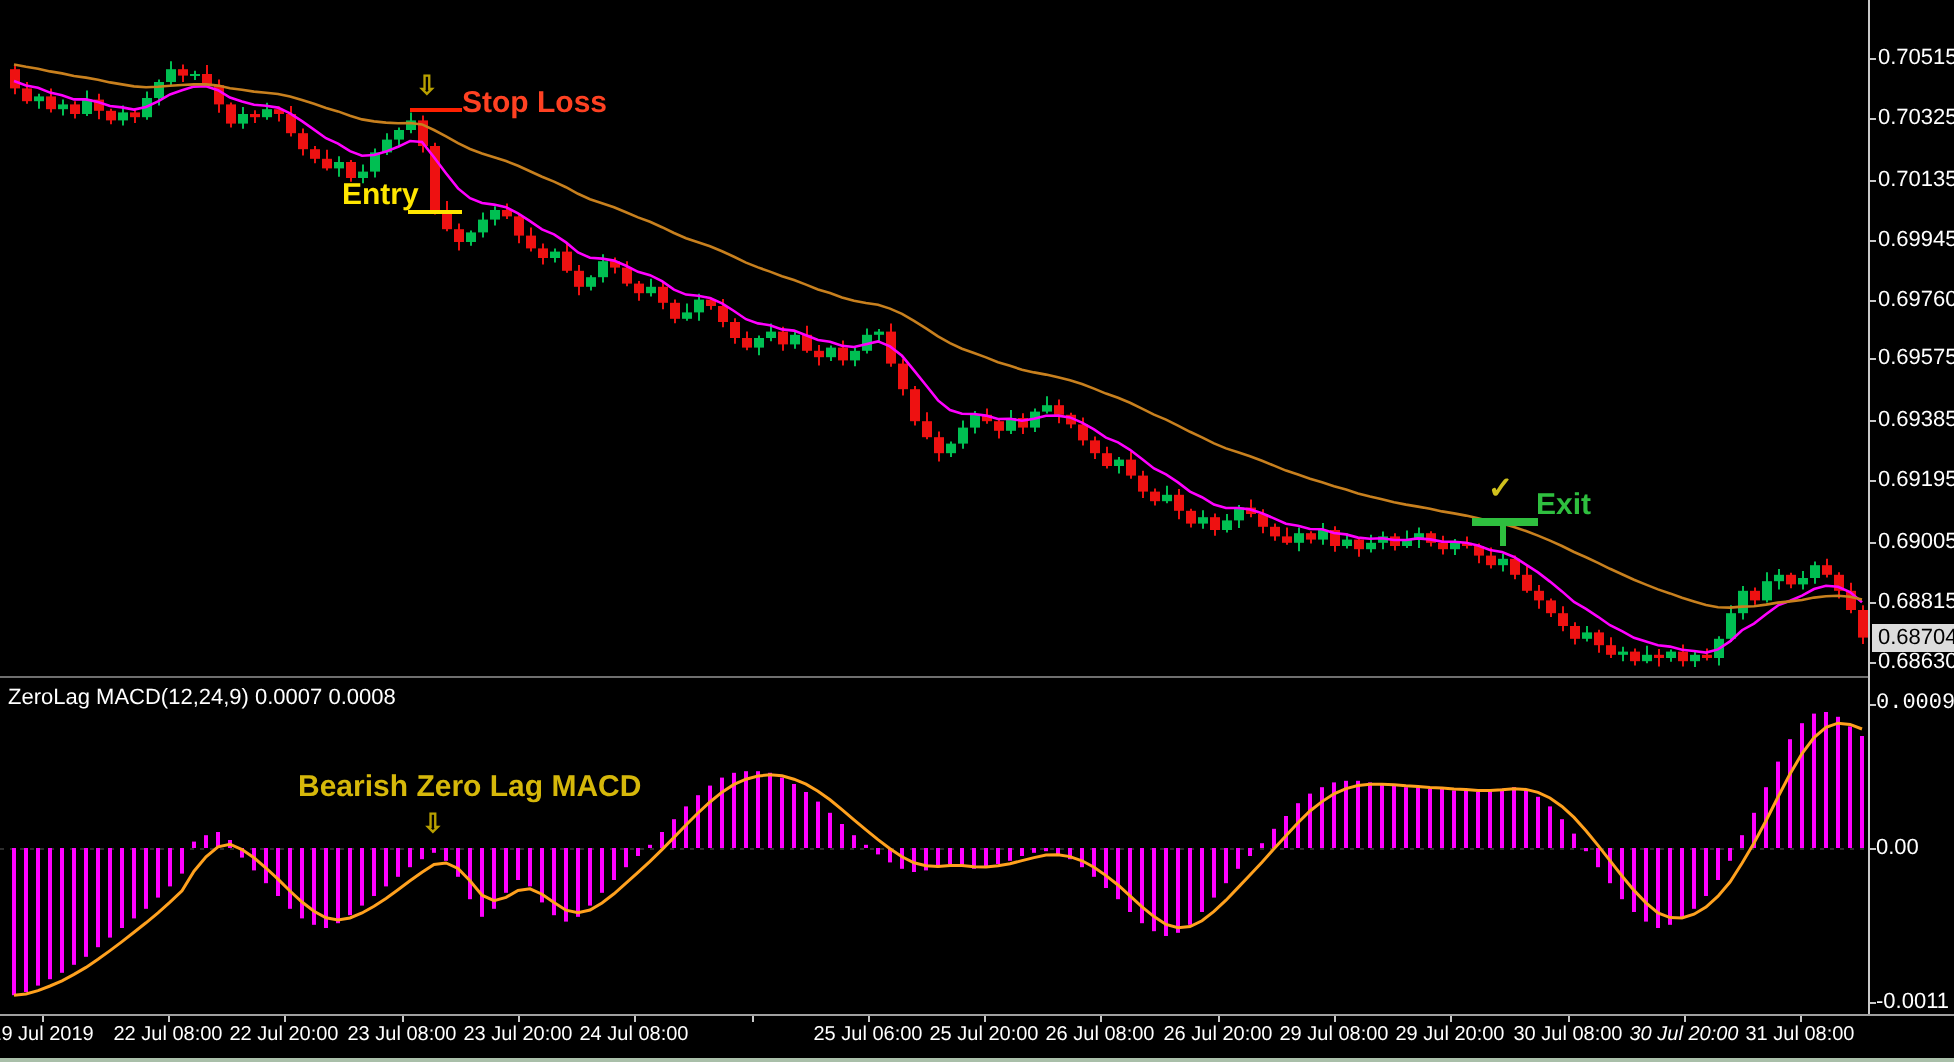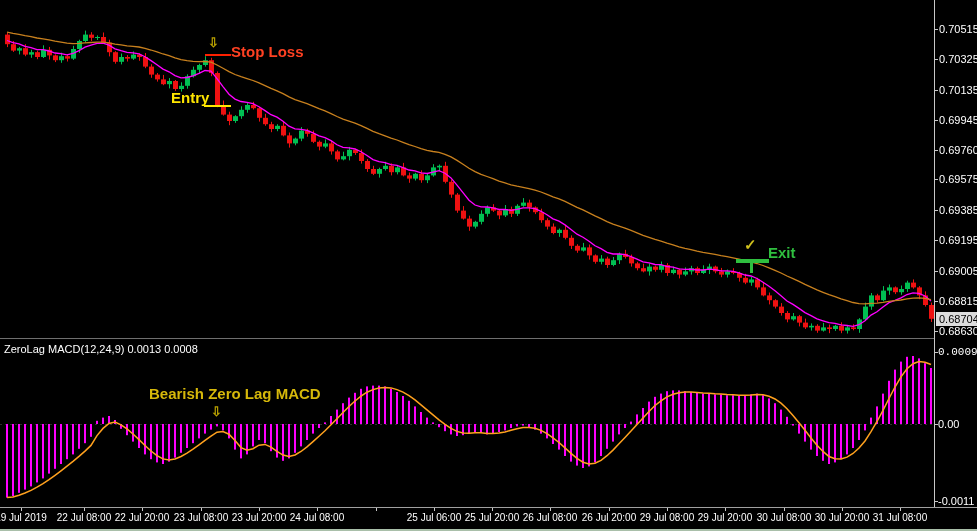--- a/index.html
+++ b/index.html
@@ -506,21 +506,21 @@
       <rect x="894" y="27.6" width="2" height="54.4" fill="#ff00ff"></rect>
       <rect x="900" y="19.6" width="2" height="62.4" fill="#ff00ff"></rect>
       <rect x="906" y="14.8" width="2" height="67.2" fill="#ff00ff"></rect>
       <rect x="912" y="14.0" width="2" height="68.0" fill="#ff00ff"></rect>
       <rect x="918" y="16.4" width="2" height="65.6" fill="#ff00ff"></rect>
       <rect x="924" y="21.2" width="2" height="60.8" fill="#ff00ff"></rect>
       <rect x="930" y="26.0" width="2" height="56.0" fill="#ff00ff"></rect>
       <path d="M7 155.6L13 155.0L19 153.3L25 151.0L31 148.4L37 145.2L43 141.7L49 137.6L55 133.3L61 128.8L67 124.1L73 119.4L79 114.4L85 109.1L91 103.4L97 93.6L103 86.4L109 81.4L115 80.1L121 82.8L127 86.9L133 92.0L139 97.6L145 103.5L151 109.0L157 113.6L163 116.9L169 118.0L175 117.0L181 114.5L187 111.1L193 107.2L199 102.9L205 98.4L211 94.1L217 90.2L223 89.5L229 92.2L235 98.4L241 105.6L247 108.3L253 106.7L259 103.2L265 102.4L271 105.1L277 109.3L283 113.1L289 114.4L295 113.0L301 109.5L307 104.9L313 99.6L319 94.2L325 88.7L331 82.8L337 76.7L343 70.5L349 64.5L355 59.0L361 54.1L367 50.2L373 47.6L379 46.0L385 45.4L391 45.9L397 47.6L403 50.1L409 53.6L415 57.9L421 62.8L427 67.9L433 72.9L439 77.8L445 82.4L451 86.4L457 89.4L463 90.9L469 91.2L475 90.7L481 90.8L487 91.4L493 91.5L499 90.9L505 89.9L511 88.3L517 86.8L523 85.5L529 85.4L535 86.3L541 88.4L547 91.6L553 95.8L559 100.5L565 105.9L571 111.4L577 116.3L583 120.2L589 121.9L595 121.3L601 118.4L607 113.7L613 108.1L619 101.8L625 95.5L631 89.1L637 82.4L643 75.9L649 69.4L655 63.5L661 58.8L667 54.9L673 52.3L679 50.8L685 50.1L691 50.1L697 50.4L703 50.9L709 51.2L715 51.7L721 52.0L727 52.5L733 52.8L739 53.3L745 53.2L751 52.9L757 52.4L763 52.7L769 54.2L775 57.0L781 61.2L787 66.7L793 73.4L799 80.7L805 88.3L811 96.0L817 103.2L823 109.4L829 114.5L835 116.8L841 117.0L847 115.1L853 111.5L859 106.1L865 99.0L871 89.6L877 79.5L883 68.4L889 56.5L895 45.0L901 34.8L907 26.8L913 21.7L919 19.6L925 20.2L931 22.5" stroke="#ffa11e" fill="none" stroke-width="1.5"></path>
     </svg>
 
-  <div class="ov ind-title">ZeroLag MACD(12,24,9) 0.0013 0.0008</div>
+  <div class="ov ind-title">ZeroLag MACD(12,24,9) 0.0007 0.0008</div>
 
   <div class="ov sep-main"></div>
   <div class="ov axis-line-v"></div>
   <div class="ov sep-axis"></div>
   <div class="ov bottom-edge"></div>
 
   <div id="price-axis"></div>
   <div id="macd-axis"></div>
   <div id="time-axis"></div>
 
@@ -590,16 +590,16 @@
     <div class="ov time-label" style="left: 521px; top: 512px; width: 58px;">26 Jul 08:00</div>
     <div class="ov time-tick" style="left: 609px;"></div>
     <div class="ov time-label" style="left: 580px; top: 512px; width: 58px;">26 Jul 20:00</div>
     <div class="ov time-tick" style="left: 667px;"></div>
     <div class="ov time-label" style="left: 638px; top: 512px; width: 58px;">29 Jul 08:00</div>
     <div class="ov time-tick" style="left: 725px;"></div>
     <div class="ov time-label" style="left: 696px; top: 512px; width: 58px;">29 Jul 20:00</div>
     <div class="ov time-tick" style="left: 784px;"></div>
     <div class="ov time-label" style="left: 755px; top: 512px; width: 58px;">30 Jul 08:00</div>
     <div class="ov time-tick" style="left: 842px;"></div>
-    <div class="ov time-label" style="left: 813px; top: 512px; width: 58px;">30 Jul 20:00</div>
+    <div class="ov time-label" style="left: 813px; top: 512px; width: 58px; font-style: italic;">30 Jul 20:00</div>
     <div class="ov time-tick" style="left: 900px;"></div>
     <div class="ov time-label" style="left: 871px; top: 512px; width: 58px;">31 Jul 08:00</div>
   </div>
 
 </body></html>

